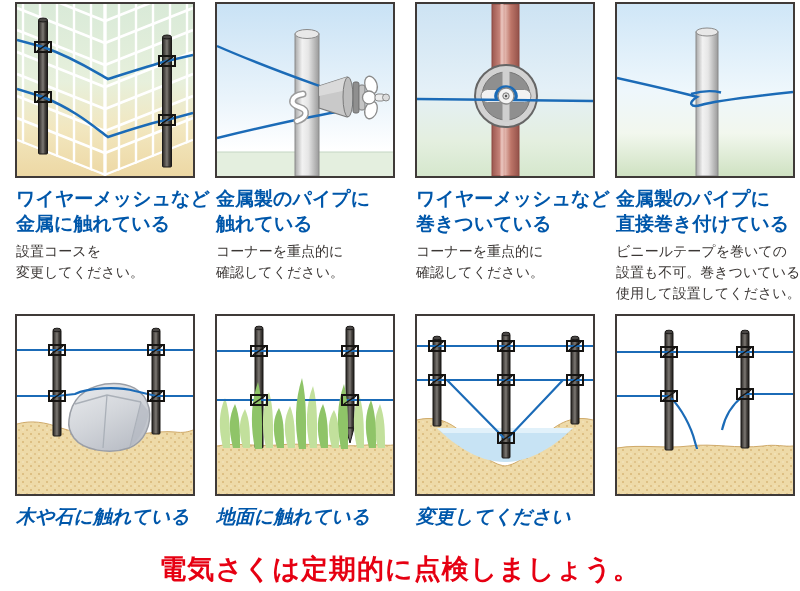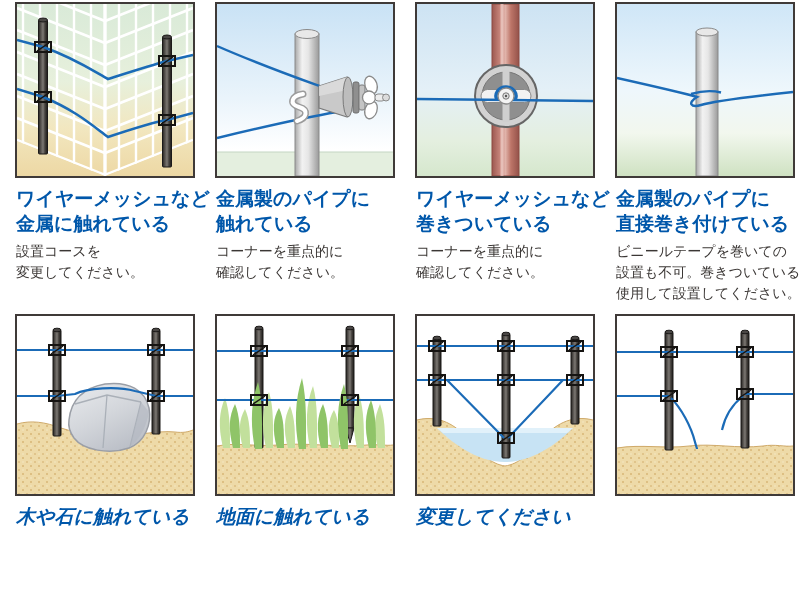--- a/index.html
+++ b/index.html
@@ -359,13 +359,14 @@
             <use href="#clip-part" x="52" y="36"></use>
               <use href="#clip-part" x="128" y="36"></use>
             <use href="#clip-part" x="52" y="80"></use>
               <use href="#clip-part" x="128" y="78"></use>
           </g>
         </svg>
       </div>
     </section>
   </div>
 
+  <div class="notice">電気さくは定期的に点検しましょう。</div>
 </div>
 
 </body></html>

